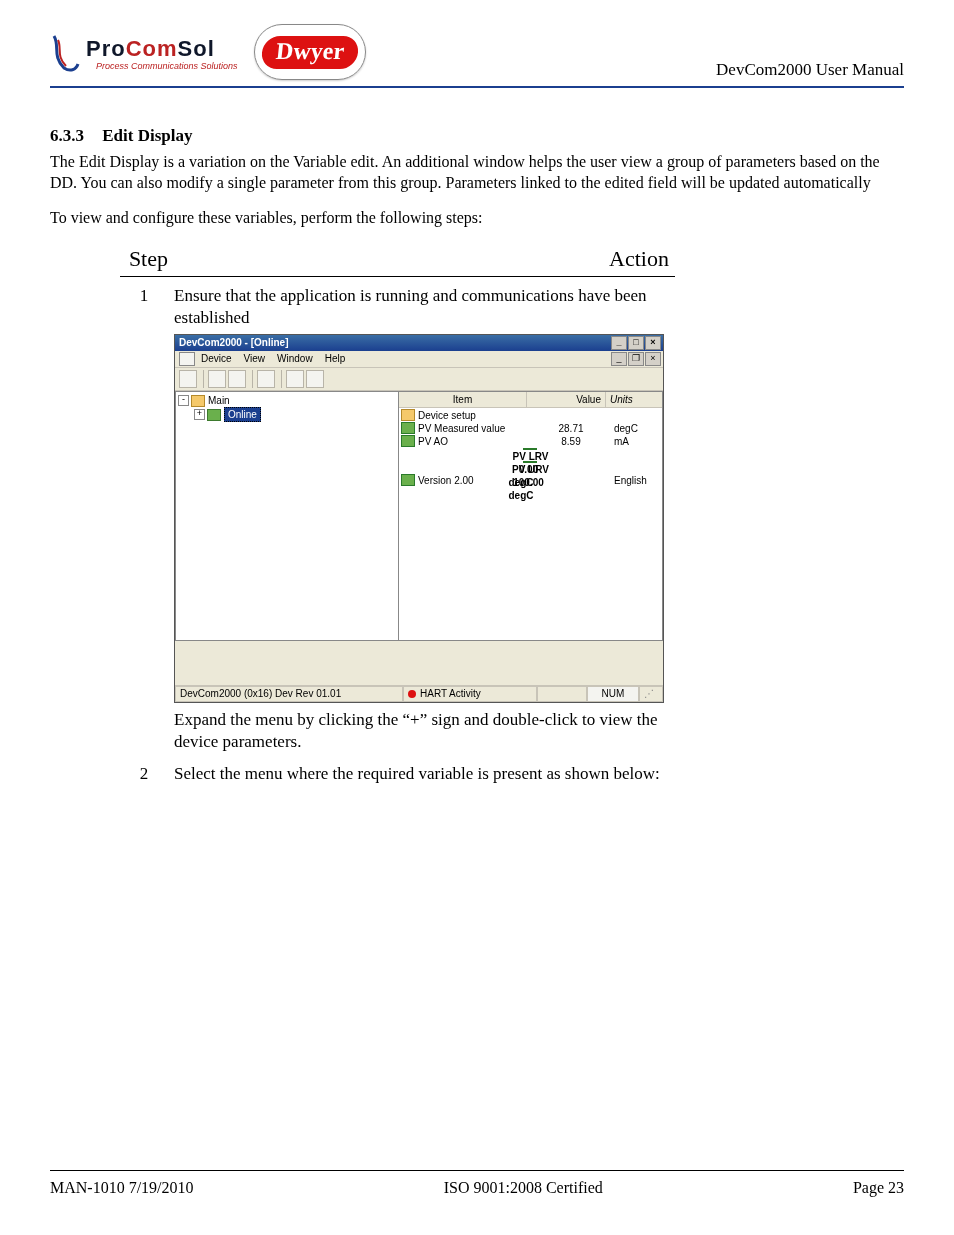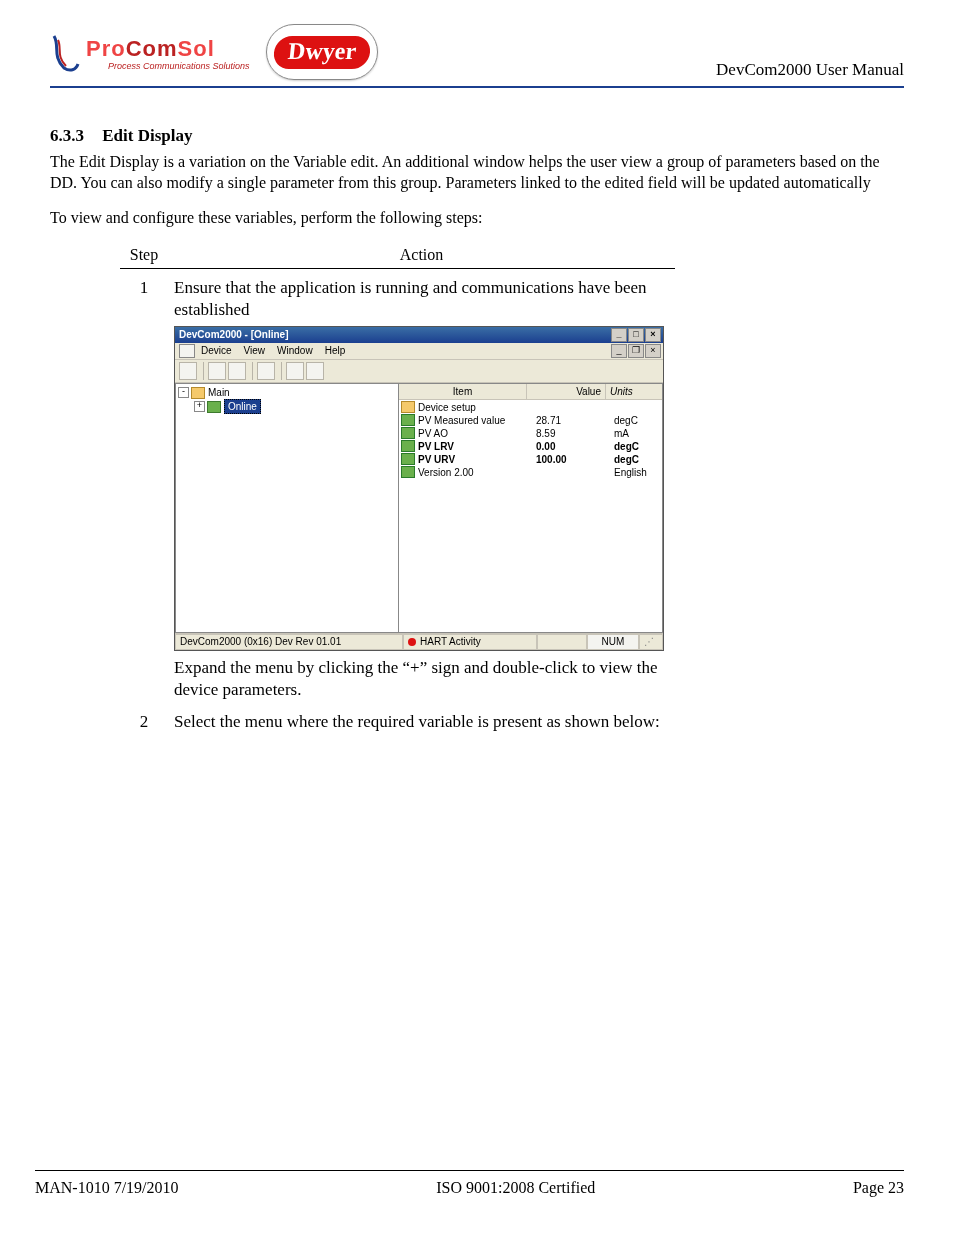--- a/index.html
+++ b/index.html
@@ -27,29 +27,29 @@
   .procomsol {
     display: flex; align-items: center; gap: 6px;
   }
   .procomsol-text { display: flex; flex-direction: column; line-height: 1; }
   .procomsol-main {
     font-family: Arial, sans-serif;
     font-weight: 800;
     letter-spacing: 1px;
     font-size: 22px;
   }
-  .procomsol-main .blue { color: #ef4444; }
+  .procomsol-main .blue { color: #0f172a; }
   .procomsol-main .red  { color: #b22; }
   .procomsol-sub {
     font-family: Arial, sans-serif;
     color: #b22;
     font-size: 9px;
     font-style: italic;
     margin-top: 2px;
-    margin-left: 22px;
+    margin-left: 10px;
   }
   .dwyer-badge {
     width: 110px; height: 54px;
     border: 1px solid #888; border-radius: 28px;
     display: flex; align-items: center; justify-content: center;
     box-shadow: 0 1px 2px rgba(0,0,0,.2);
     margin-left: 6px;
     margin-bottom: 4px;
   }
   .dwyer-inner {
@@ -77,23 +77,23 @@
     margin: 0 0 14px 0;
     line-height: 1.3;
   }
 
   table.steps {
     border-collapse: collapse;
     margin-left: 70px;
     width: 555px;
   }
   table.steps th {
-    text-align: center;
+    text-align: right;
     font-weight: normal;
-    font-size: 16px;
+    font-size: 22px;
     padding: 4px 6px 4px 0;
     border-bottom: 1px solid #000;
   }
   table.steps td {
     vertical-align: top;
     padding: 8px 6px 2px 0;
     font-size: 17px;
     line-height: 1.3;
   }
   .step-num { width: 48px; text-align: center; }
@@ -171,41 +171,42 @@
     font-size:10px;
   }
   .col-item { flex:1; padding:1px 4px; border-right:1px solid #c8c4b8;text-align:center;}
   .col-value { width:70px; text-align:right; padding:1px 4px; border-right:1px solid #c8c4b8;}
   .col-units { width:48px; padding:1px 4px;font-style:italic; }
   .list-body { flex:1; padding:1px 0; }
   .list-row { display:flex; font-size:10px; height:13px; align-items:center;}
   .row-icon { width:12px;height:10px;margin:0 3px 0 2px;border:1px solid #2a7a2a;background:#6ab04c;}
   .row-icon.folder { background:#f5c96b;border-color:#b58a2b;}
   .row-item { flex:1; }
-  .row-value { width:70px; text-align:left; padding-right:4px;}
+  .row-value { width:70px; text-align:center; padding-right:4px;}
   .row-units { width:48px; padding-left:4px;}
-  .bold { font-weight:bold; }
+  .bold { font-weight:bold;flex-direction:column; }
 
   .statusbar {
     display:flex; align-items:center;
     height:16px; background:#ece9d8;
     border-top:1px solid #c8c4b8;
     font-size:10px;
+    margin-top:44px;
   }
   .status-cell { border:1px solid #c8c4b8; height:14px; display:flex;align-items:center;padding:0 4px;}
   .status-left { width:218px; }
   .status-mid { flex:1; }
   .status-mid .dot { width:8px;height:8px;border-radius:50%;background:#d11;margin-right:4px;}
   .status-num { width:42px; justify-content:center; background:#f4f4f0;}
   .status-grip { width:14px; text-align:right; color:#888;}
 
   
   .page-footer {
     position:absolute;
-    left:35px; right:50px; bottom:38px;
+    left:50px; right:50px; bottom:38px;
     border-top:1px solid #000;
     padding-top:8px;
   }
   .footer-row {
     display:flex; justify-content:space-between; align-items:flex-start;
     font-size:16px;
   }
   .footer-center { text-align:center; flex:1; }
 </style>
 </head>

